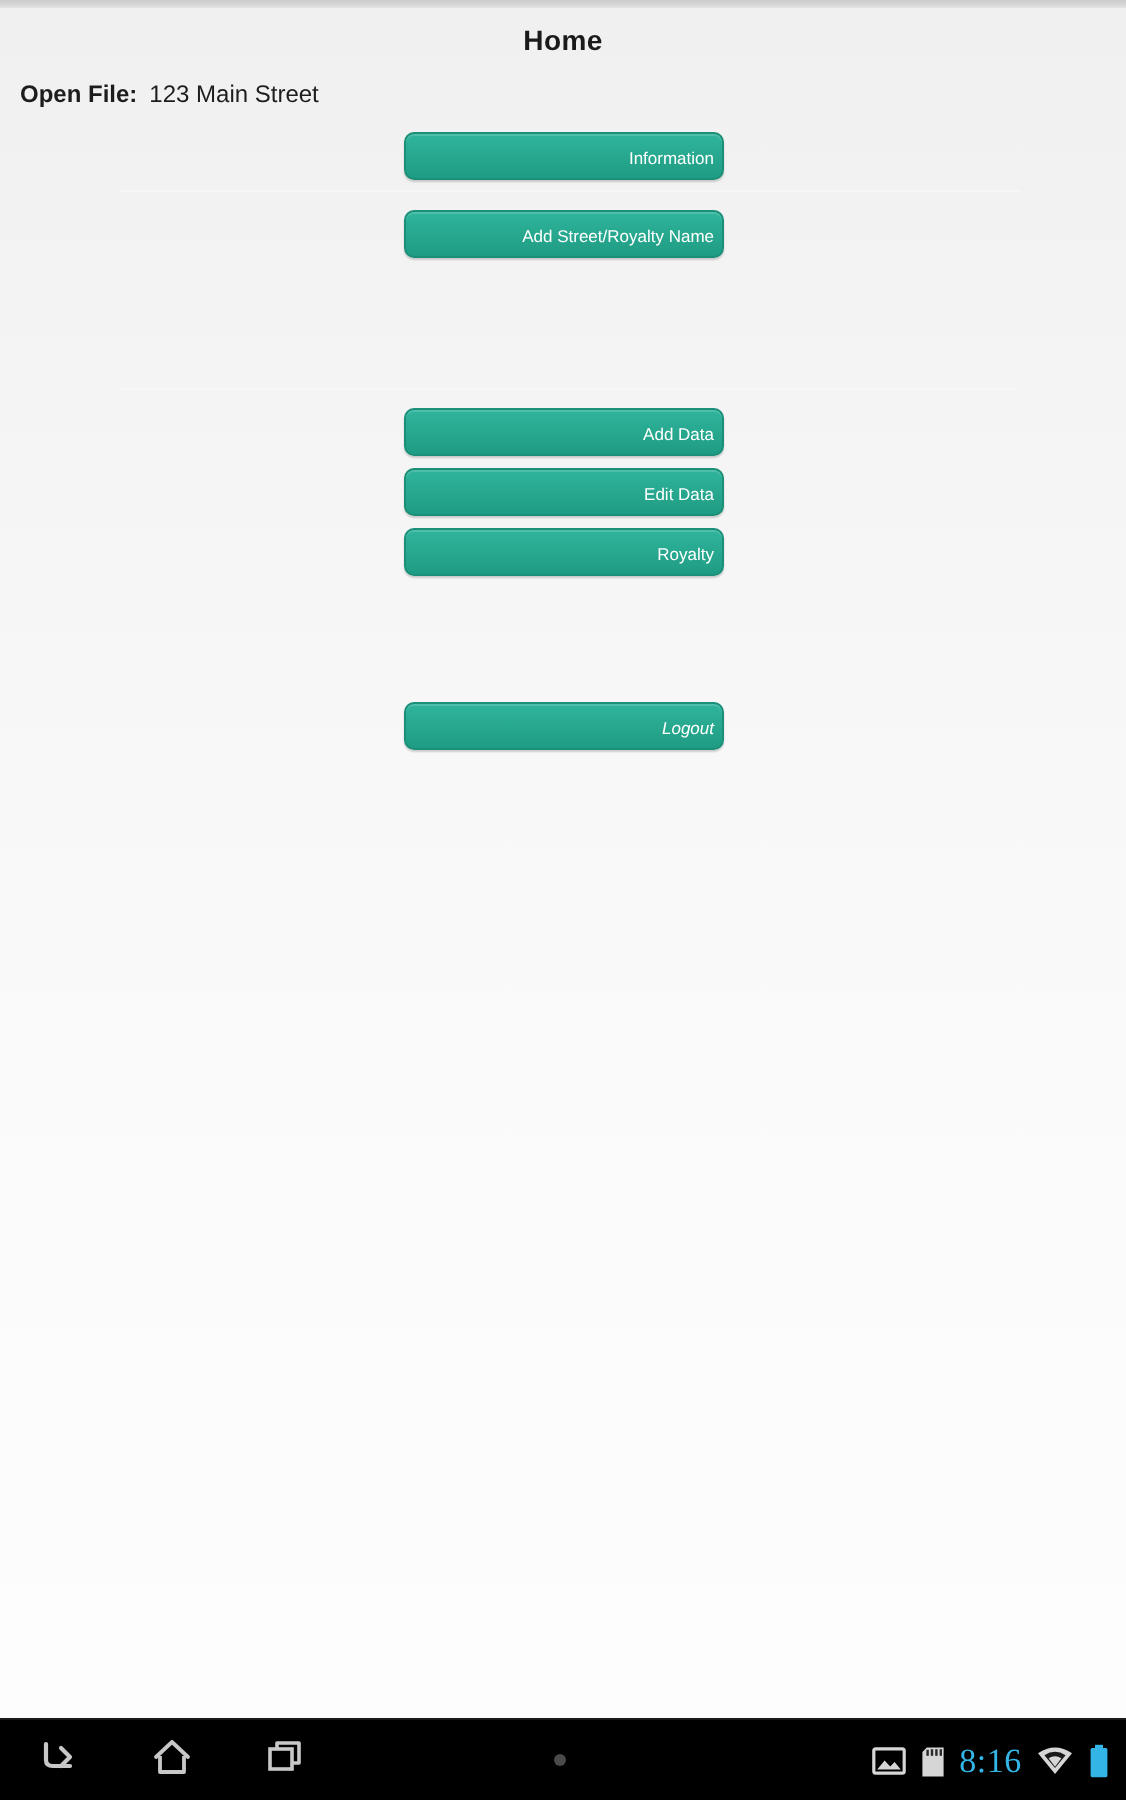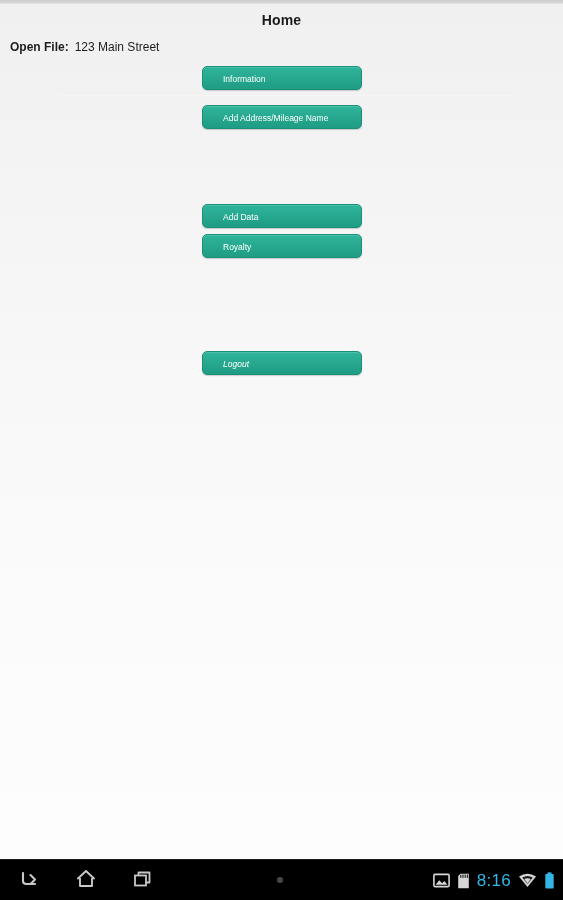--- a/index.html
+++ b/index.html
@@ -46,32 +46,32 @@
     white-space:nowrap;
   }
   .open-file-label { font-weight:bold; }
   .open-file-value { font-weight:normal; margin-left:6px; }
 
   .btn {
     display:block;
     width:160px;
     height:24px;
     line-height:24px;
-    text-align:left;
+    text-align:right;
     font-size:8.5px;
     color:#ffffff;
     background:linear-gradient(to bottom,#2fb49c 0%, #27a88f 50%, #1f9c84 100%);
     border:1px solid #1c8f79;
     border-radius:5px;
     box-shadow:0 1px 1px rgba(0,0,0,.18), inset 0 1px 0 rgba(255,255,255,.15);
     cursor:pointer;
     overflow:hidden;
     white-space:nowrap;
     text-overflow:ellipsis;
-    padding:0 20px;
+    padding:0 4px;
   }
   .btn + .btn { margin-top:6px; }
 
   
   .divider {
     position:absolute;
     left:60px;
     width:450px;
     height:1px;
     background:#e0e0e0;
@@ -111,21 +111,21 @@
     background:#4a4a4a;
   }
   .nav-right {
     position:absolute; right:8px; top:0;
     height:41px;
     display:flex; align-items:center; gap:7px;
   }
   .clock {
     font-size:17px;
     color:#33b5e5;
-    font-family:Liberation Sans, sans-serif;
+    font-family:Liberation Serif, serif;
     letter-spacing:.3px;
   }
   .sysicon { display:flex; align-items:center; }
 </style>
 </head>
 <body>
 
 <div id="screen">
 
   <div class="top-strip"></div>
@@ -138,27 +138,28 @@
       <span class="open-file-label">Open File:</span><span class="open-file-value">123 Main Street</span>
     </div>
 
     <div class="group g1">
       <div class="btn">Information</div>
     </div>
 
     <div class="divider d1"></div>
 
     <div class="group g2">
-      <div class="btn">Add Address/Mileage Name</div>
+      <div class="btn">Add Street/Royalty Name</div>
     </div>
 
     <div class="divider d2"></div>
 
     <div class="group g3">
       <div class="btn">Add Data</div>
+      <div class="btn">Edit Data</div>
       <div class="btn">Royalty</div>
     </div>
 
     <div class="divider d3"></div>
 
     <div class="group g4">
       <div class="btn">Logout</div>
     </div>
 
   </div>

